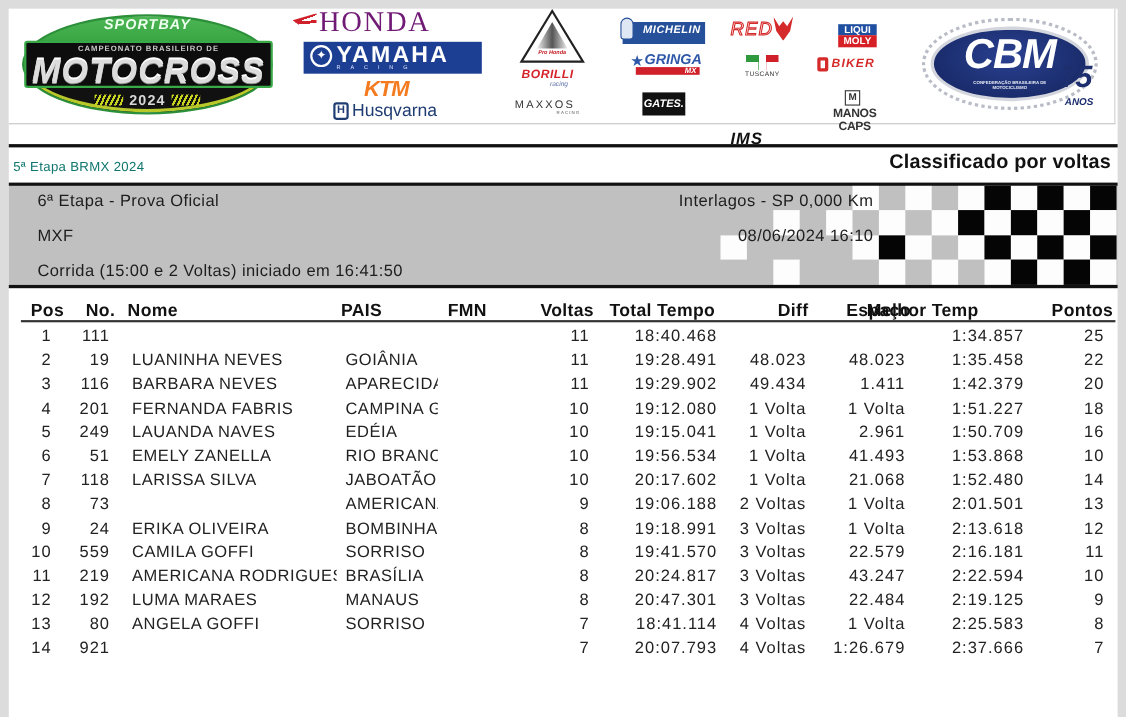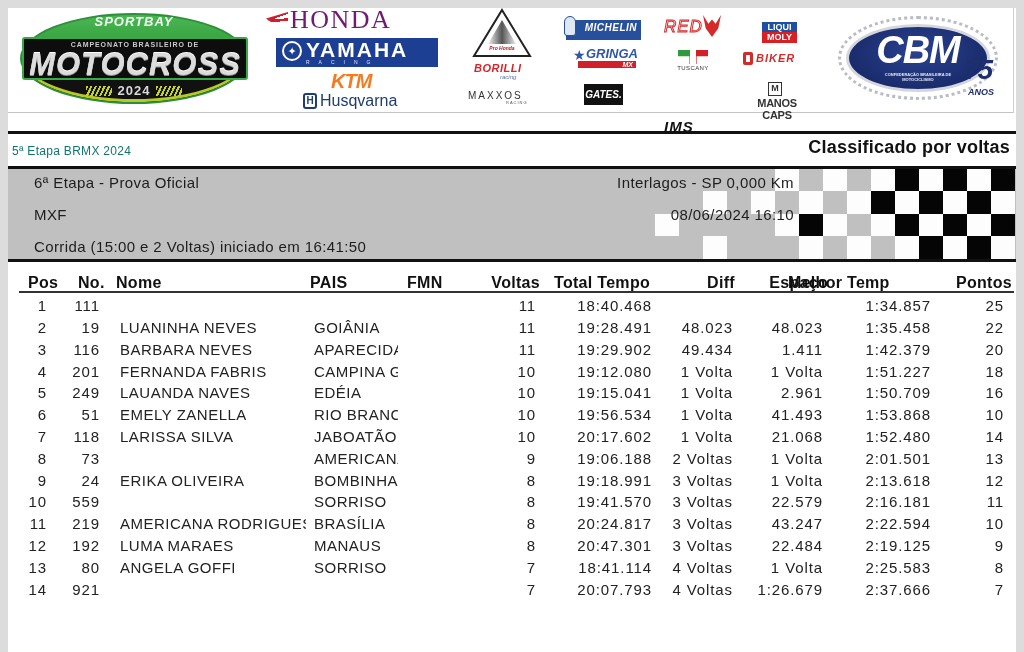--- a/index.html
+++ b/index.html
@@ -361,20 +361,21 @@
     <span class="c c-voltas num">8</span>
     <span class="c c-total num">19:18.991</span>
     <span class="c c-diff num">3 Voltas</span>
     <span class="c c-esp num">1 Volta</span>
     <span class="c c-melhor num">2:13.618</span>
     <span class="c c-pontos num">12</span>
   </div>
   <div class="row" style="top:492px">
     <span class="c c-pos num">10</span>
     <span class="c c-no num">559</span>
+    <span class="c c-nome">CAMILA GOFFI</span>
     <span class="c c-pais">SORRISO</span>
     <span class="c c-fmn"></span>
     <span class="c c-voltas num">8</span>
     <span class="c c-total num">19:41.570</span>
     <span class="c c-diff num">3 Voltas</span>
     <span class="c c-esp num">22.579</span>
     <span class="c c-melhor num">2:16.181</span>
     <span class="c c-pontos num">11</span>
   </div>
   <div class="row" style="top:514px">

